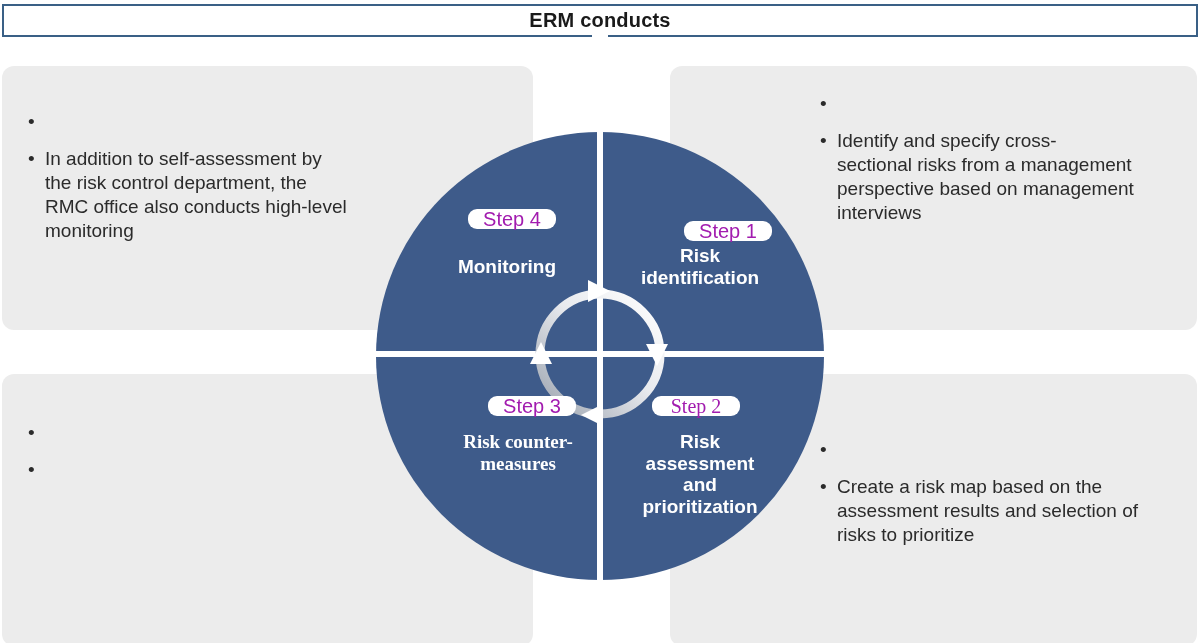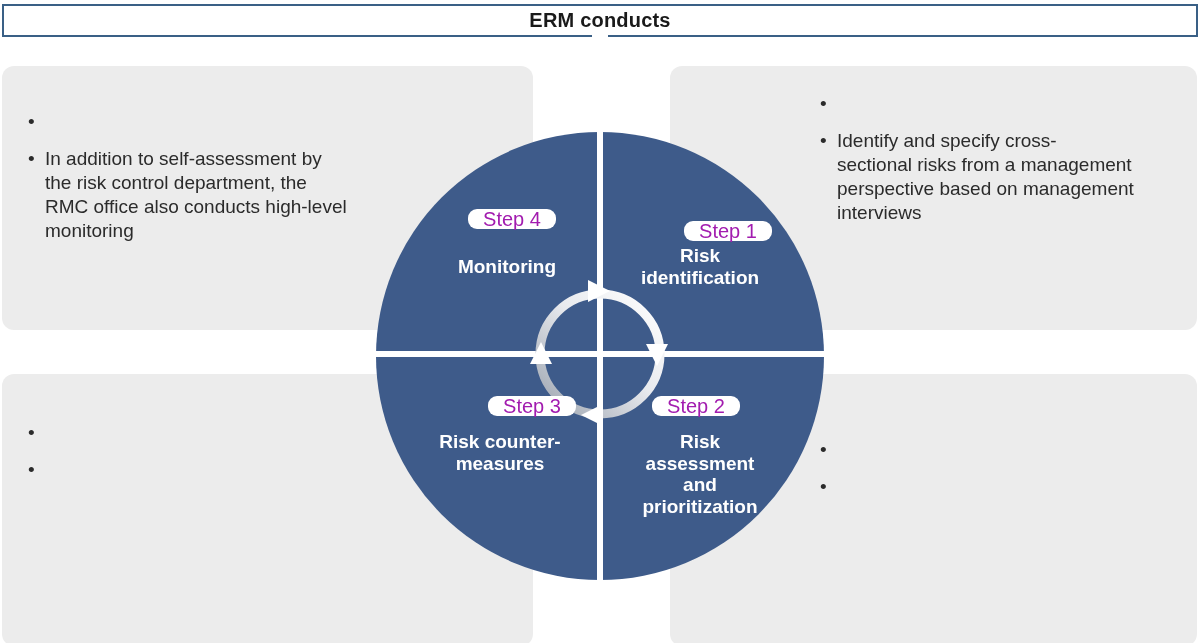--- a/index.html
+++ b/index.html
@@ -49,28 +49,28 @@
   .divider-h{position:absolute;left:376px;top:351px;width:448px;height:6px;background:#ffffff;}
   .arrow-ring{position:absolute;left:515px;top:270px;width:170px;height:170px;}
   
   .step-badge{
     position:absolute;width:88px;height:20px;border-radius:9px;background:#ffffff;
     color:#a21caf;font-size:20px;display:flex;align-items:center;justify-content:center;
   }
   .badge-s4{left:468px;top:209px;}
   .badge-s1{left:652px;top:221px;margin-left:32px;}
   .badge-s3{left:468px;top:396px;margin-left:20px;}
-  .badge-s2{left:652px;top:396px;}
+  .badge-s2{left:652px;top:396px;font-family:Liberation Serif, serif;}
   .quad-label{
     position:absolute;width:200px;text-align:center;color:#ffffff;
     font-size:19px;line-height:21.5px;font-weight:700;white-space:pre-line;
   }
   .label-s4{left:407px;top:256px;}
   .label-s1{left:600px;top:245px;}
-  .label-s3{left:400px;top:431px;}
+  .label-s3{left:418px;top:431px;font-family:Liberation Serif, serif;}
   .label-s2{left:600px;top:431px;}
 </style>
 </head>
 <body>
 
 <div class="title-bar">
   <span class="title-text">ERM conducts</span>
 </div>
 <div class="title-notch"></div>
 
@@ -115,20 +115,23 @@
   </div>
 </div>
 
 <div class="panel br">
   <div class="bullets">
     <div class="bullet-item">
       <span class="dot">•</span>
     </div>
     <div class="bullet-item">
       <span class="dot">•</span>
+      <span class="btext">Create a risk map based on the
+assessment results and selection of
+risks to prioritize</span>
     </div>
   </div>
 </div>
 
 <div class="cycle-circle"></div>
 <div class="divider-v"></div>
 <div class="divider-h"></div>
 
 <svg class="arrow-ring" viewBox="0 0 170 170" aria-hidden="true">
   <defs>

